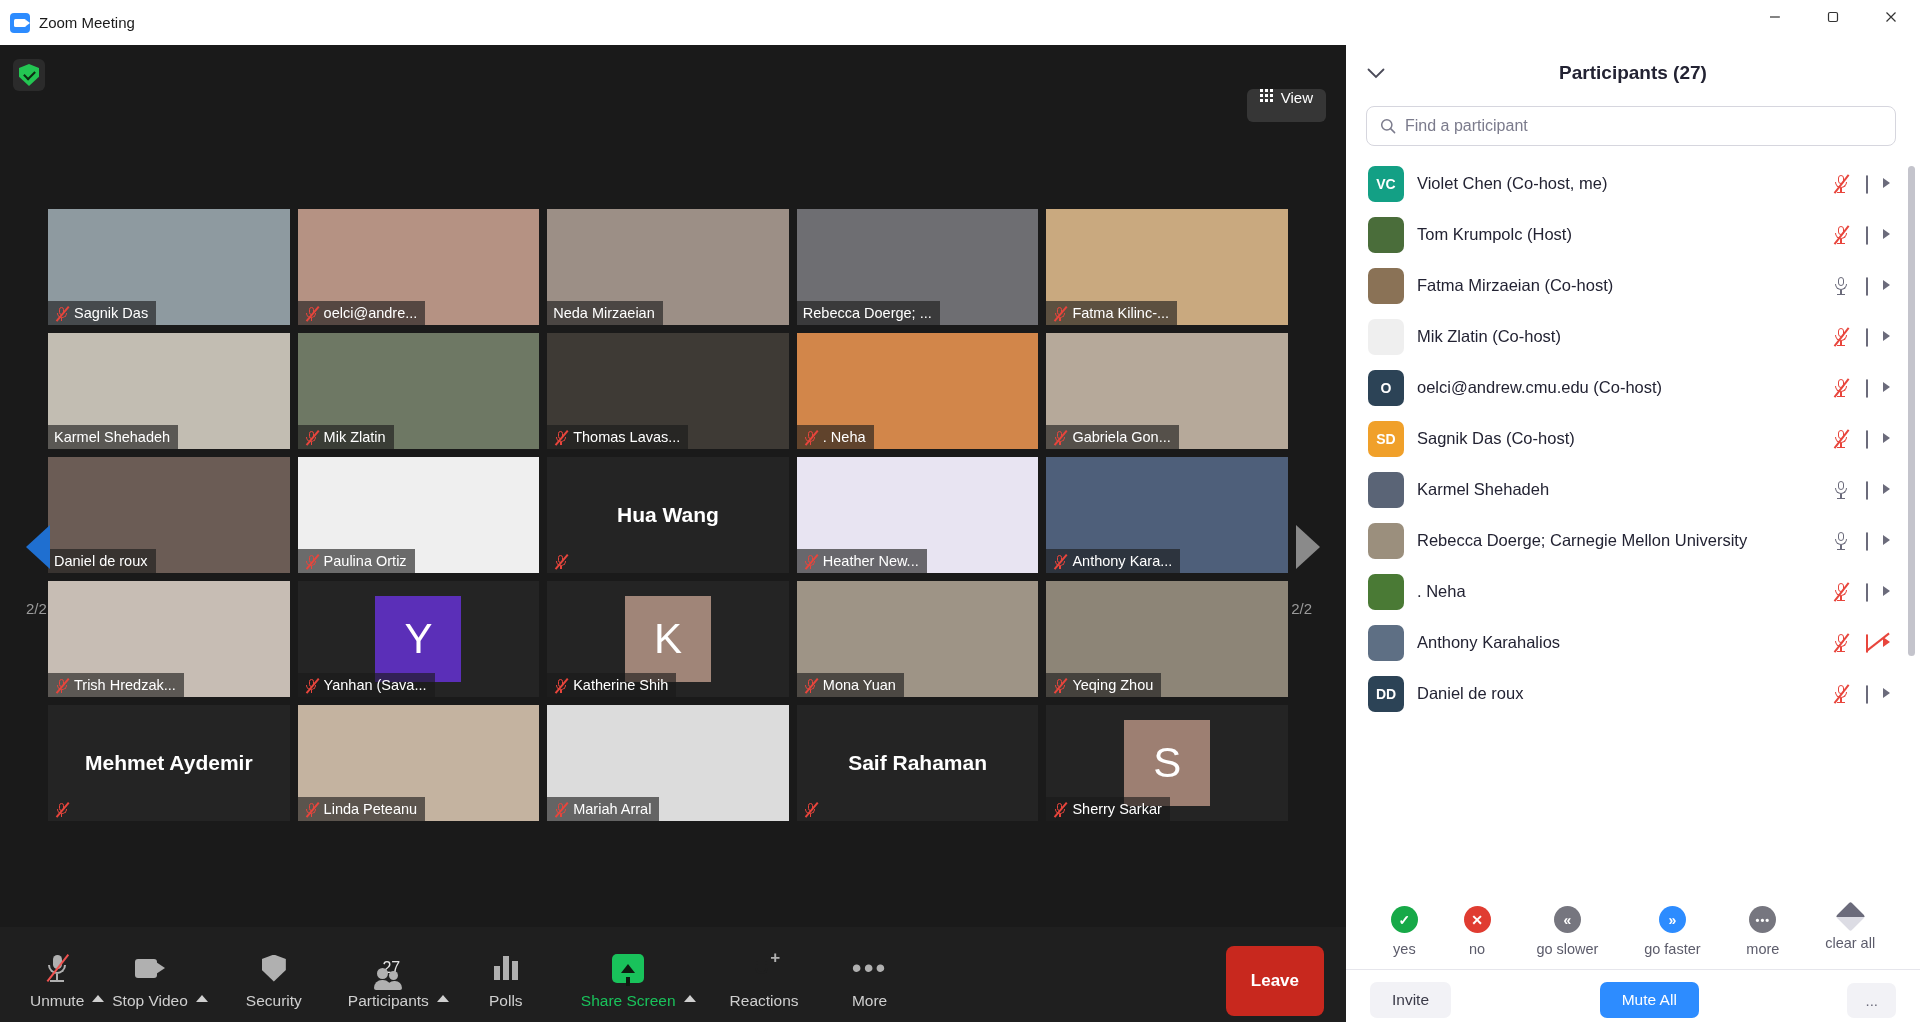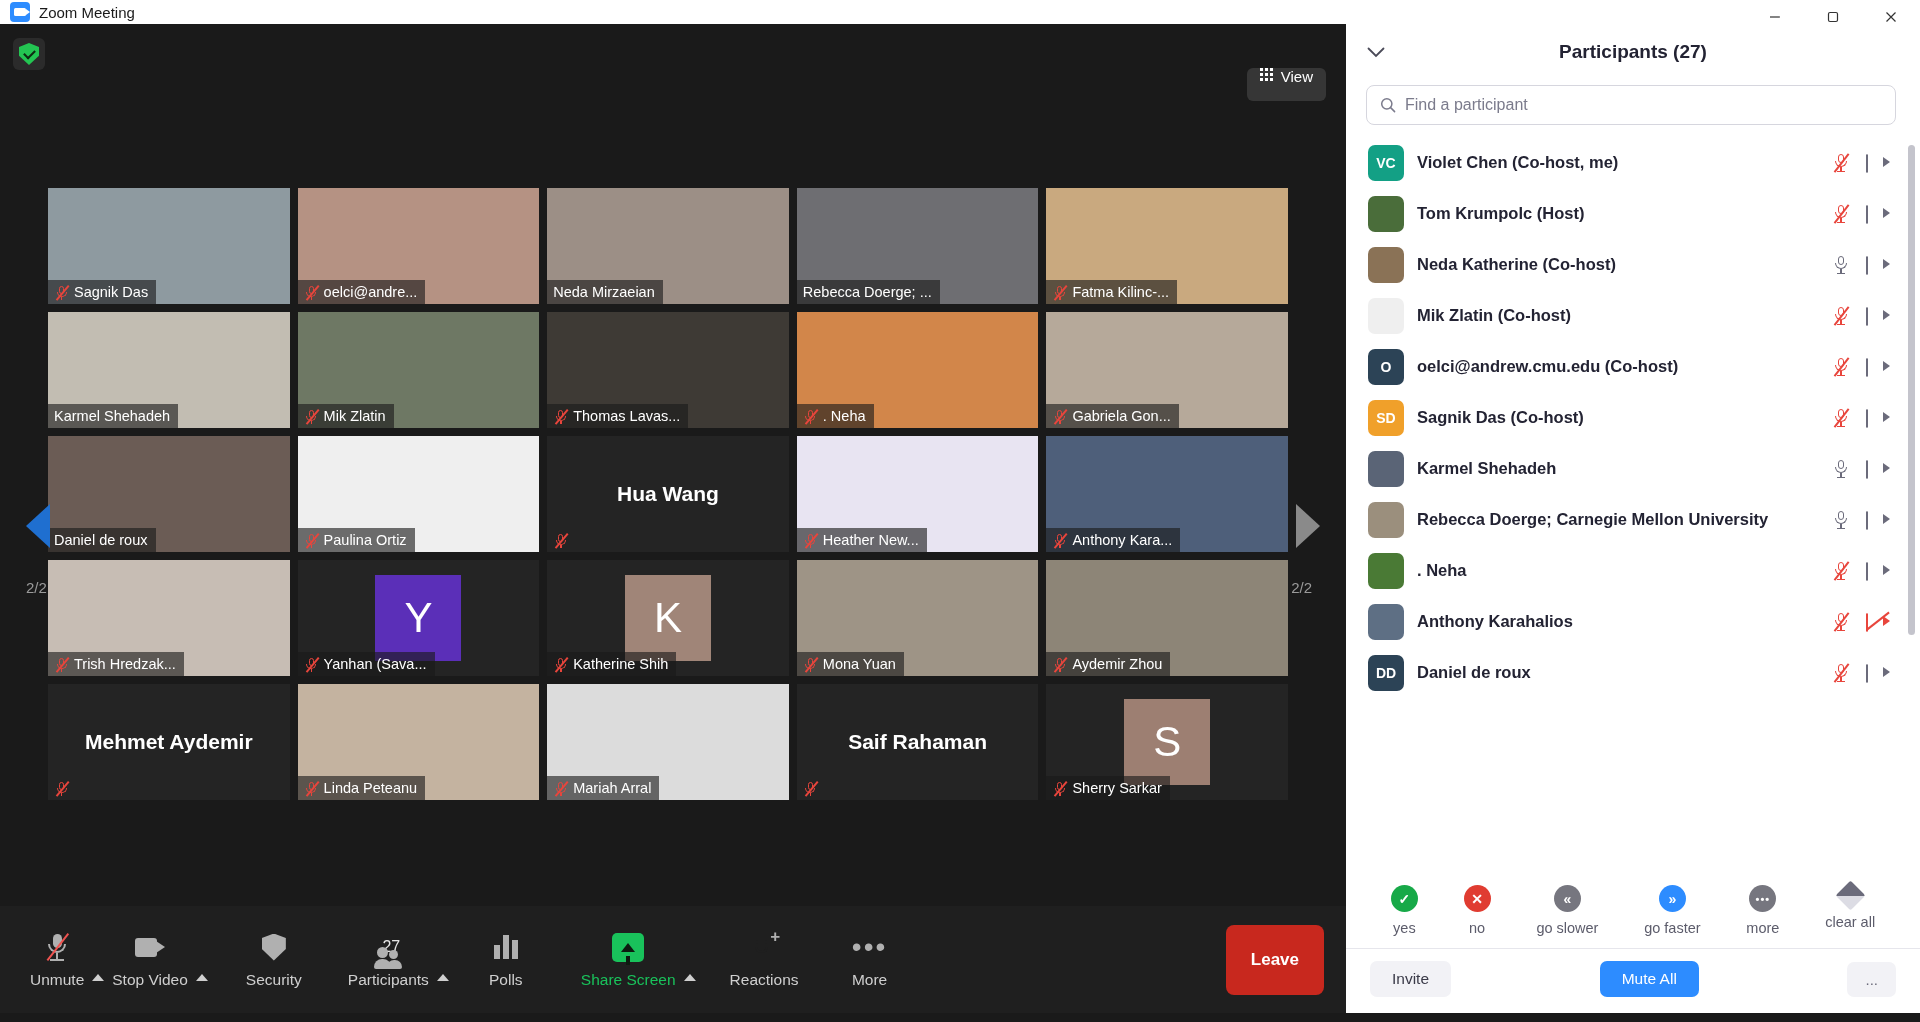--- a/index.html
+++ b/index.html
@@ -4,21 +4,21 @@
 <style>
   * { box-sizing: border-box; margin: 0; padding: 0; }
   html, body {
     width: 1920px; height: 1022px;
     font-family: "Liberation Sans", sans-serif;
     background: #1a1a1a; overflow: hidden;
   }
 
   
   .titlebar {
-    height: 24px; background: #ffffff; display: flex; align-items: center;
+    height: 45px; background: #ffffff; display: flex; align-items: center;
     padding: 0 0 0 10px; position: relative;
   }
   .tb-left { display: flex; align-items: center; gap: 9px; }
   .zoom-logo {
     width: 20px; height: 20px; border-radius: 4px; background: #2D8CFF;
     display: flex; align-items: center; justify-content: center;
   }
   .zoom-logo .cam {
     width: 12px; height: 8px; background: #fff; border-radius: 1.5px; position: relative;
   }
@@ -236,21 +236,21 @@
   .plist-inner { padding: 0 6px 0 0; }
   .prow {
     height: 51px; display: flex; align-items: center; padding: 0 24px 0 22px; gap: 13px;
   }
   .avatar {
     width: 36px; height: 36px; border-radius: 7px; flex: 0 0 36px;
     display: flex; align-items: center; justify-content: center;
     color: #fff; font-size: 14px; font-weight: bold; overflow: hidden;
     background-size: cover; background-position: center;
   }
-  .pname { flex: 1; font-size: 16.5px; color: #232333; white-space: nowrap; overflow: hidden; text-overflow: ellipsis; font-weight: bold; }
+  .pname { flex: 1; font-size: 16.5px; color: #232333; white-space: nowrap; overflow: hidden; text-overflow: ellipsis; }
   .picons { display: flex; align-items: center; gap: 17px; flex: 0 0 auto; }
 
   
   .mic-l { position: relative; width: 16px; height: 20px; }
   .mic-l .b { position: absolute; left: 5px; top: 1px; width: 6px; height: 9px;
     border: 1.6px solid #6b6b7b; border-radius: 3.5px; }
   .mic-l .a { position: absolute; left: 2px; top: 8px; width: 12px; height: 6px;
     border: 1.6px solid #6b6b7b; border-top: none; border-radius: 0 0 7px 7px; }
   .mic-l .s { position: absolute; left: 7.2px; top: 14px; width: 1.6px; height: 4px; background: #6b6b7b; }
   .mic-l .base { position: absolute; left: 4px; top: 18px; width: 8px; height: 1.6px; background: #6b6b7b; }
@@ -567,21 +567,21 @@
         </div>
         <div class="tile">
           <div class="photo" style="background:#8d8577"></div>
           <div class="name-tag">
             <span class="micmute">
               <span class="body"></span>
               <span class="arc"></span>
               <span class="stem"></span>
               <span class="slash"></span>
             </span>
-            <span class="nm">Aydemir Zhou</span>
+            <span class="nm">Yeqing Zhou</span>
           </div>
         </div>
         <div class="tile">
           <div class="bigname">Mehmet Aydemir</div>
           <div class="name-tag" style="background:transparent">
             <span class="micmute">
               <span class="body"></span>
               <span class="arc"></span>
               <span class="stem"></span>
               <span class="slash"></span>
@@ -781,21 +781,21 @@
                 <span class="a"></span>
                 <span class="s"></span>
                 <span class="base"></span>
                 <span class="sl"></span>
               </span>
               <span class="cam-l"><span class="bd"></span></span>
             </div>
           </div>
           <div class="prow">
             <div class="avatar" style="background:#8a7256"></div>
-            <div class="pname">Neda Katherine (Co-host)</div>
+            <div class="pname">Fatma Mirzaeian (Co-host)</div>
             <div class="picons">
               <span class="mic-l">
                 <span class="b"></span>
                 <span class="a"></span>
                 <span class="s"></span>
                 <span class="base"></span>
               </span>
               <span class="cam-l"><span class="bd"></span></span>
             </div>
           </div>

